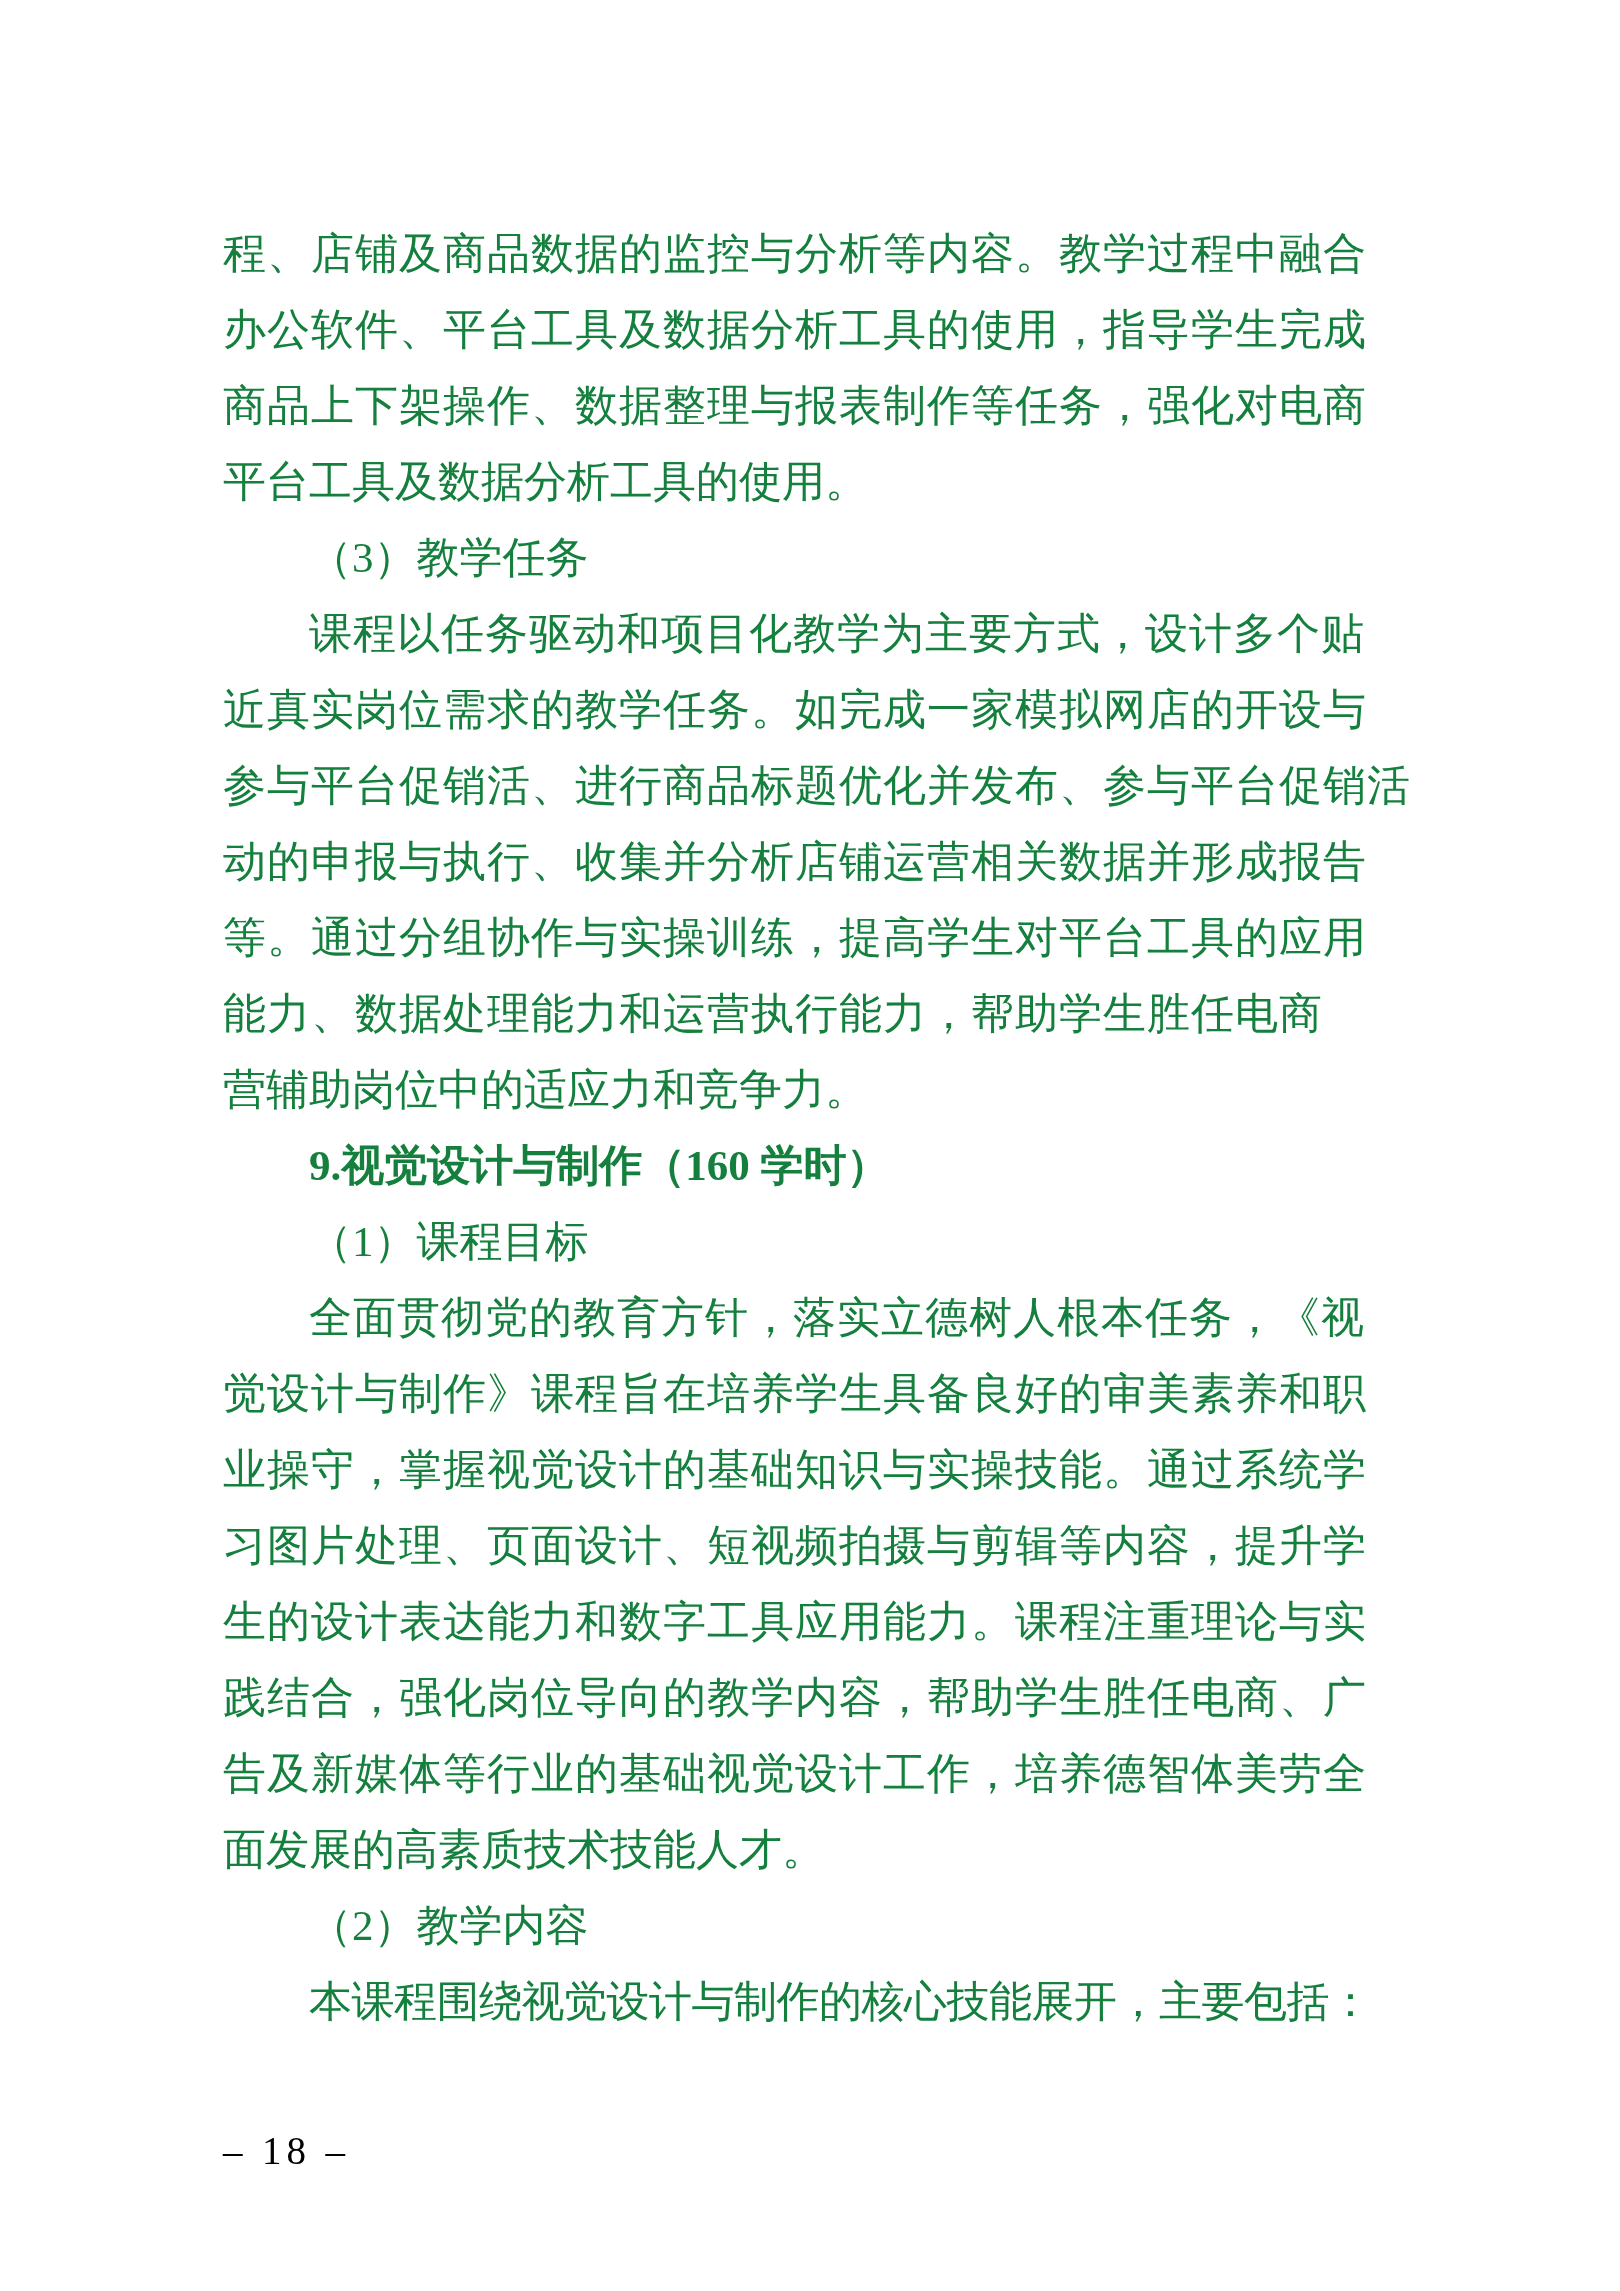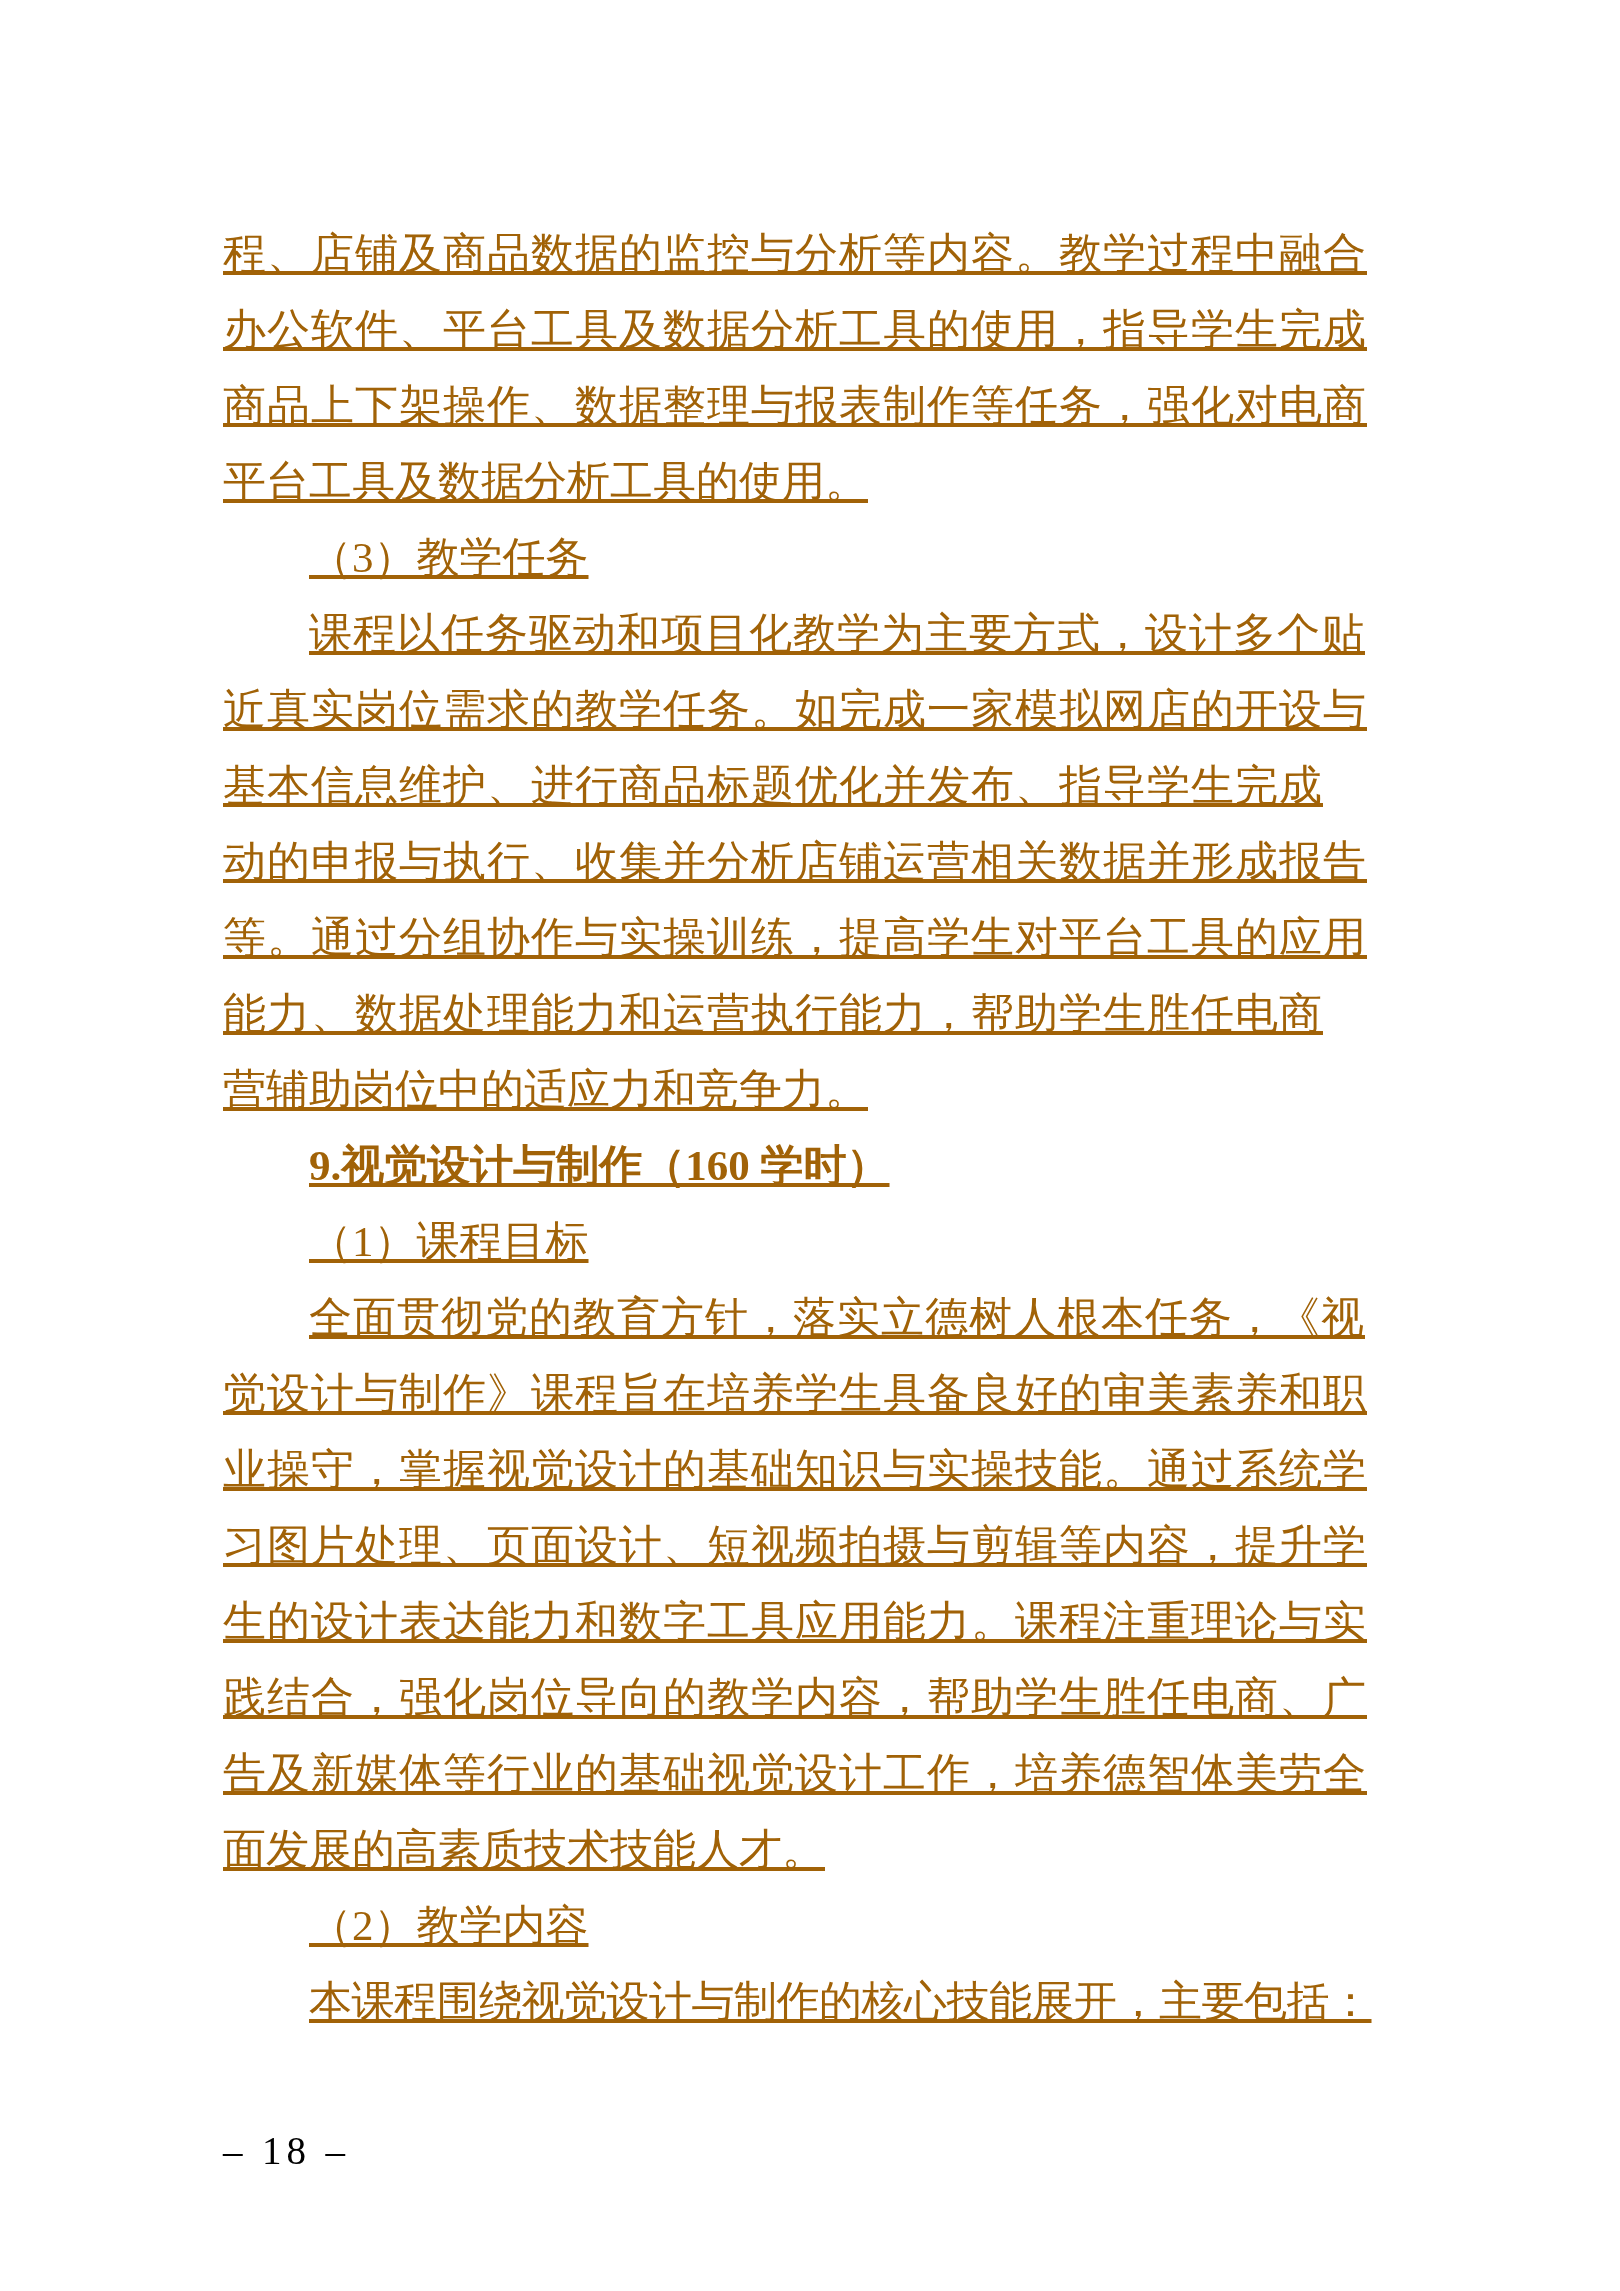--- a/index.html
+++ b/index.html
@@ -20,22 +20,21 @@
     position: absolute;
     left: 223px;
     top: 227px;
     width: 1146px;
   }
   .line {
     height: 76px;
     font-size: 43px;
     line-height: 53px;
     white-space: nowrap;
-    color: #a16207;
-    text-decoration: underline;
+    color: #15803d;
   }
   .line.justify {
     letter-spacing: 1px;
   }
   .line.indent {
     padding-left: 86px;
   }
   .line.bold {
     font-weight: bold;
   }
@@ -59,21 +58,21 @@
 
 <div class="page">
   <main class="text-block">
       <div class="line justify">程、店铺及商品数据的监控与分析等内容。教学过程中融合</div>
       <div class="line justify">办公软件、平台工具及数据分析工具的使用，指导学生完成</div>
       <div class="line justify">商品上下架操作、数据整理与报表制作等任务，强化对电商</div>
       <div class="line">平台工具及数据分析工具的使用。</div>
       <div class="line indent">（3）教学任务</div>
       <div class="line justify indent">课程以任务驱动和项目化教学为主要方式，设计多个贴</div>
       <div class="line justify">近真实岗位需求的教学任务。如完成一家模拟网店的开设与</div>
-      <div class="line justify">基本信息维护、进行商品标题优化并发布、指导学生完成</div>
+      <div class="line justify">参与平台促销活、进行商品标题优化并发布、参与平台促销活</div>
       <div class="line justify">动的申报与执行、收集并分析店铺运营相关数据并形成报告</div>
       <div class="line justify">等。通过分组协作与实操训练，提高学生对平台工具的应用</div>
       <div class="line justify">能力、数据处理能力和运营执行能力，帮助学生胜任电商</div>
       <div class="line">营辅助岗位中的适应力和竞争力。</div>
       <div class="line indent bold">9.视觉设计与制作（160 学时）</div>
       <div class="line indent">（1）课程目标</div>
       <div class="line justify indent">全面贯彻党的教育方针，落实立德树人根本任务，《视</div>
       <div class="line justify">觉设计与制作》课程旨在培养学生具备良好的审美素养和职</div>
       <div class="line justify">业操守，掌握视觉设计的基础知识与实操技能。通过系统学</div>
       <div class="line justify">习图片处理、页面设计、短视频拍摄与剪辑等内容，提升学</div>

